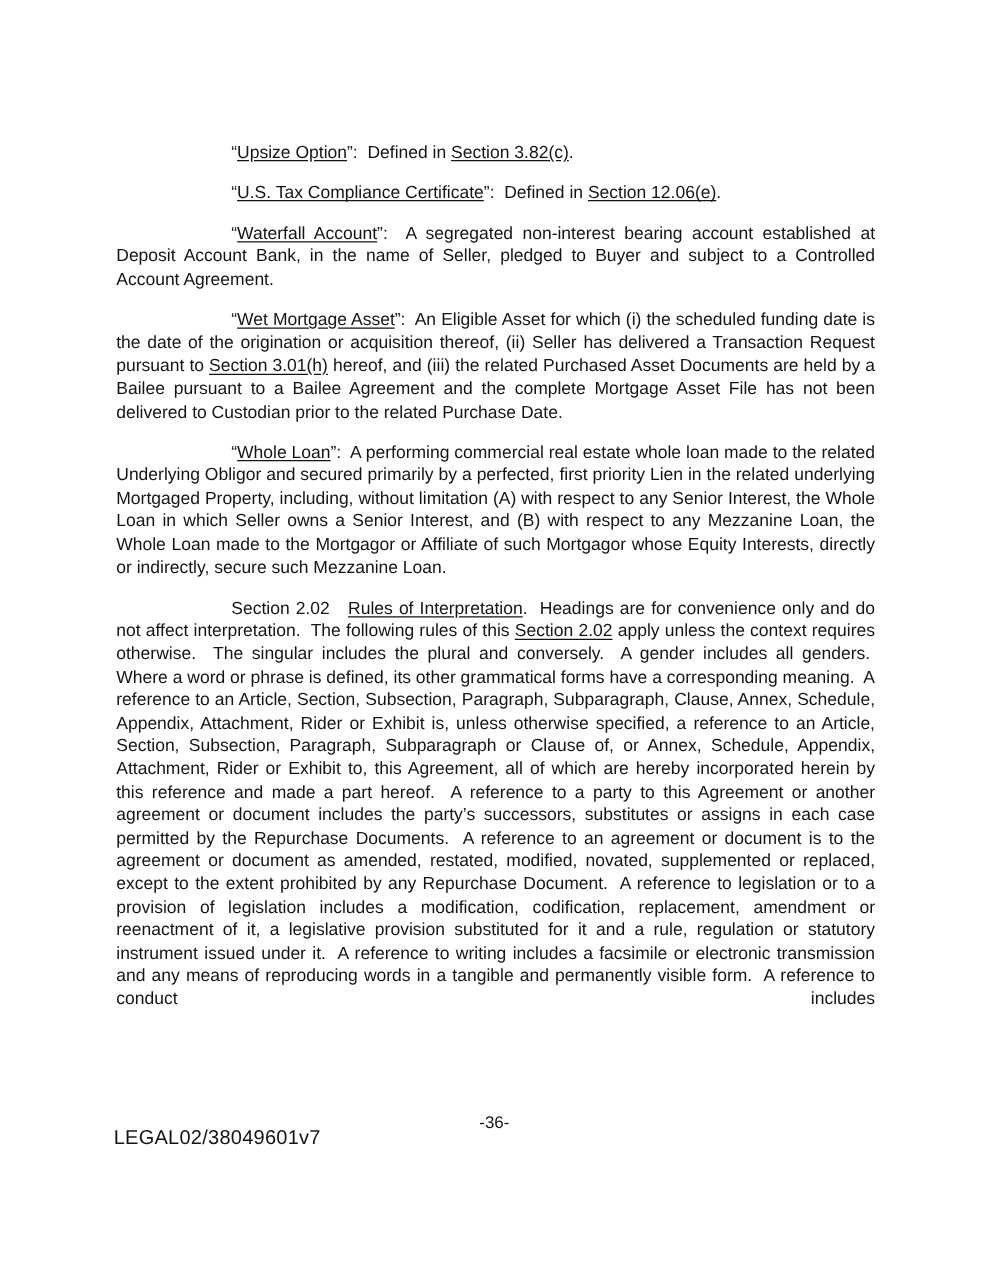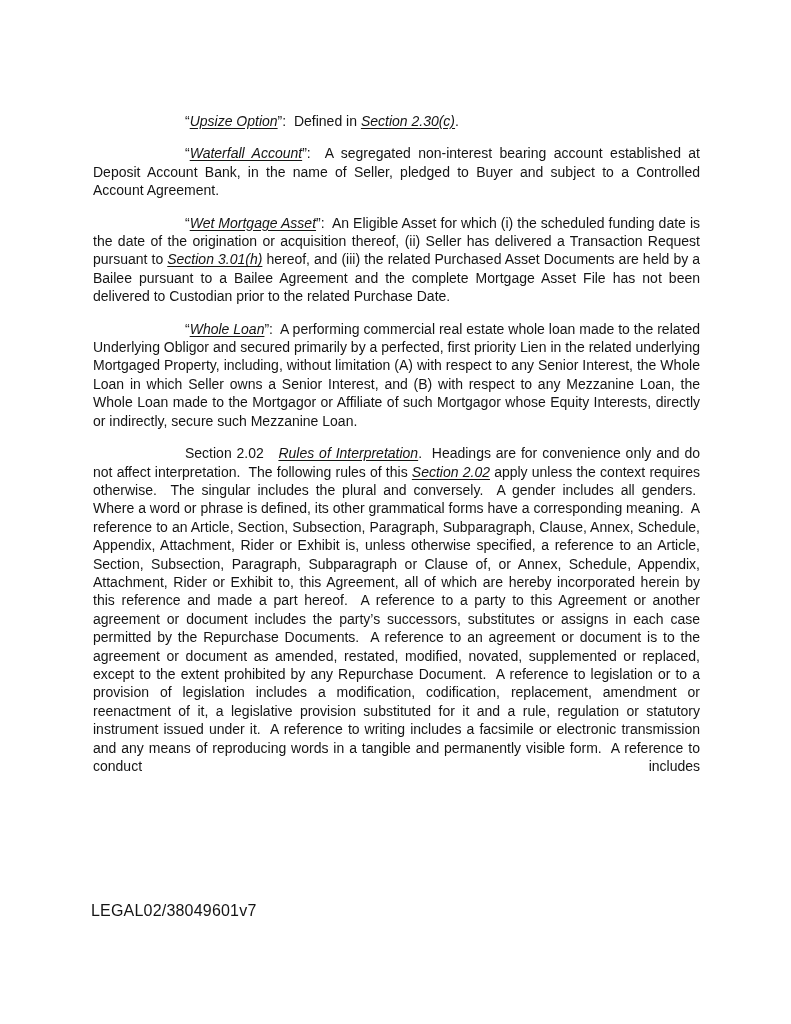--- a/index.html
+++ b/index.html
@@ -31,21 +31,20 @@
   }
   p.para:last-child {
     margin-bottom: 16px;
   }
   p.flush-last {
     text-align-last: justify;
   }
   .u {
     text-decoration: underline;
     text-underline-offset: 2px;
-    font-style: italic;
   }
   .footer-page-number {
     position: absolute;
     top: 889px;
     left: 0;
     width: 100%;
     text-align: center;
     font-size: 13.5px;
   }
   .footer-doc-id {
@@ -54,22 +53,24 @@
     left: 91px;
     font-size: 16px;
     letter-spacing: 0.2px;
   }
 </style>
 </head>
 <body>
 
 <div class="page">
   <div class="content">
-      <p class="para"><span class="">“</span><span class="u">Upsize Option</span><span class="">”:&nbsp; Defined in </span><span class="u">Section 2.30(c)</span><span class="">.</span></p>
+      <p class="para"><span class="">“</span><span class="u">Upsize Option</span><span class="">”:&nbsp; Defined in </span><span class="u">Section 3.82(c)</span><span class="">.</span></p>
+      <p class="para"><span class="">“</span><span class="u">U.S. Tax Compliance Certificate</span><span class="">”:&nbsp; Defined in </span><span class="u">Section 12.06(e)</span><span class="">.</span></p>
       <p class="para"><span class="">“</span><span class="u">Waterfall Account</span><span class="">”:&nbsp; A segregated non-interest bearing account established at Deposit Account Bank, in the name of Seller, pledged to Buyer and subject to a Controlled Account Agreement.</span></p>
       <p class="para"><span class="">“</span><span class="u">Wet Mortgage Asset</span><span class="">”:&nbsp; An Eligible Asset for which (i) the scheduled funding date is the date of the origination or acquisition thereof, (ii) Seller has delivered a Transaction Request pursuant to </span><span class="u">Section 3.01(h)</span><span class=""> hereof, and (iii) the related Purchased Asset Documents are held by a Bailee pursuant to a Bailee Agreement and the complete Mortgage Asset File has not been delivered to Custodian prior to the related Purchase Date.</span></p>
       <p class="para"><span class="">“</span><span class="u">Whole Loan</span><span class="">”:&nbsp; A performing commercial real estate whole loan made to the related Underlying Obligor and secured primarily by a perfected, first priority Lien in the related underlying Mortgaged Property, including, without limitation (A) with respect to any Senior Interest, the Whole Loan in which Seller owns a Senior Interest, and (B) with respect to any Mezzanine Loan, the Whole Loan made to the Mortgagor or Affiliate of such Mortgagor whose Equity Interests, directly or indirectly, secure such Mezzanine Loan.</span></p>
       <p class="para flush-last"><span class="">Section 2.02&nbsp;&nbsp; </span><span class="u">Rules of Interpretation</span><span class="">.&nbsp; Headings are for convenience only and do not affect interpretation.&nbsp; The following rules of this </span><span class="u">Section 2.02</span><span class=""> apply unless the context requires otherwise.&nbsp; The singular includes the plural and conversely.&nbsp; A gender includes all genders.&nbsp; Where a word or phrase is defined, its other grammatical forms have a corresponding meaning.&nbsp; A reference to an Article, Section, Subsection, Paragraph, Subparagraph, Clause, Annex, Schedule, Appendix, Attachment, Rider or Exhibit is, unless otherwise specified, a reference to an Article, Section, Subsection, Paragraph, Subparagraph or Clause of, or Annex, Schedule, Appendix, Attachment, Rider or Exhibit to, this Agreement, all of which are hereby incorporated herein by this reference and made a part hereof.&nbsp; A reference to a party to this Agreement or another agreement or document includes the party’s successors, substitutes or assigns in each case permitted by the Repurchase Documents.&nbsp; A reference to an agreement or document is to the agreement or document as amended, restated, modified, novated, supplemented or replaced, except to the extent prohibited by any Repurchase Document.&nbsp; A reference to legislation or to a provision of legislation includes a modification, codification, replacement, amendment or reenactment of it, a legislative provision substituted for it and a rule, regulation or statutory instrument issued under it.&nbsp; A reference to writing includes a facsimile or electronic transmission and any means of reproducing words in a tangible and permanently visible form.&nbsp; A reference to conduct includes</span></p>
     </div>
 
+  <div class="footer-page-number">-36-</div>
 
   <div class="footer-doc-id">LEGAL02/38049601v7</div>
 </div>
 
 </body></html>

